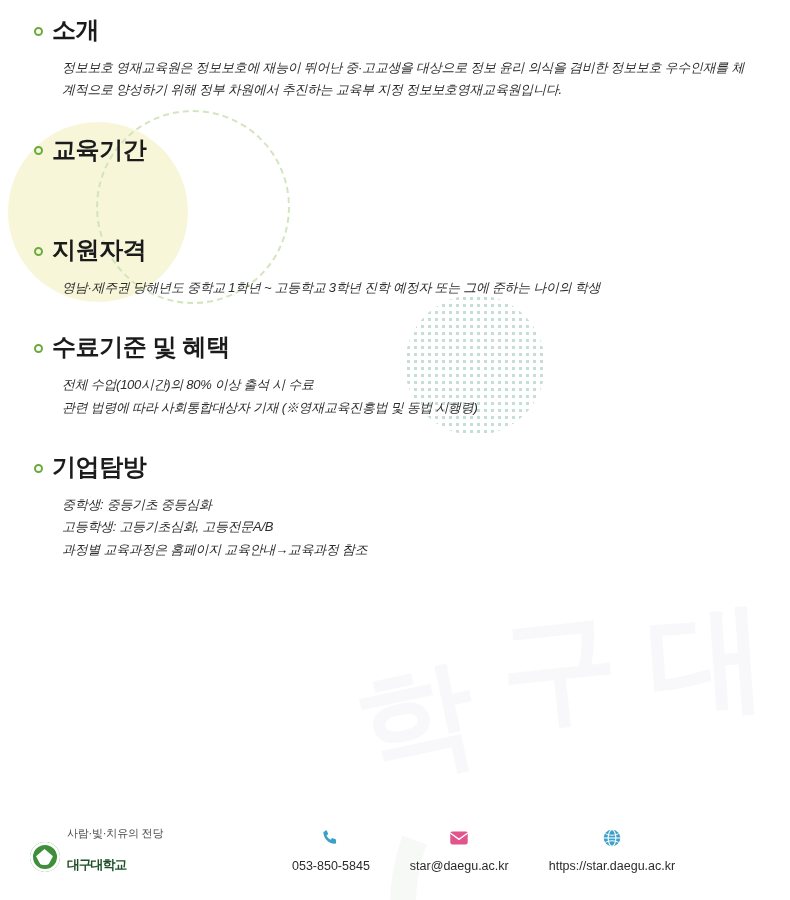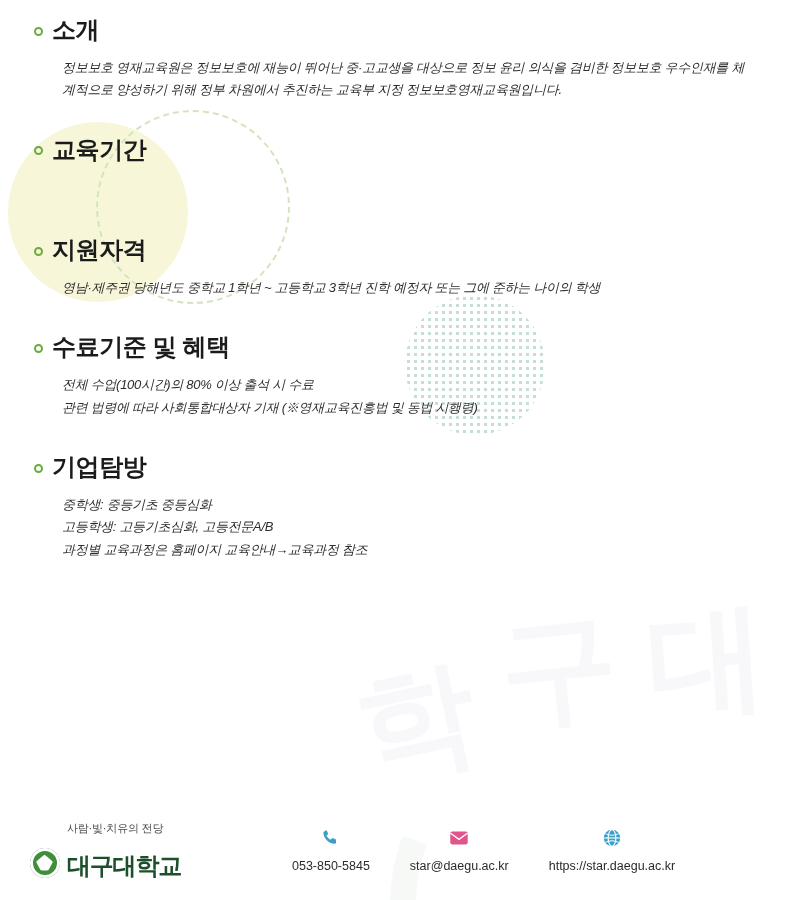--- a/index.html
+++ b/index.html
@@ -172,25 +172,25 @@
     flex-direction: column;
     line-height: 1;
   }
   .logo-slogan {
     font-size: 11px;
     color: #4b4b4b;
     letter-spacing: -0.2px;
     margin-bottom: 20px;
   }
   .logo-name {
-    font-size: 24px;
+    font-size: 13px;
     font-weight: bold;
     color: #1d4f2a;
     letter-spacing: -1.2px;
-    font-family: Liberation Sans, sans-serif;
+    font-family: Liberation Mono, monospace;
   }
 
   .contact {
     display: flex;
     align-items: center;
     gap: 10px;
     font-size: 12.5px;
     color: #2b2b2b;
     flex-direction: column;
   }

